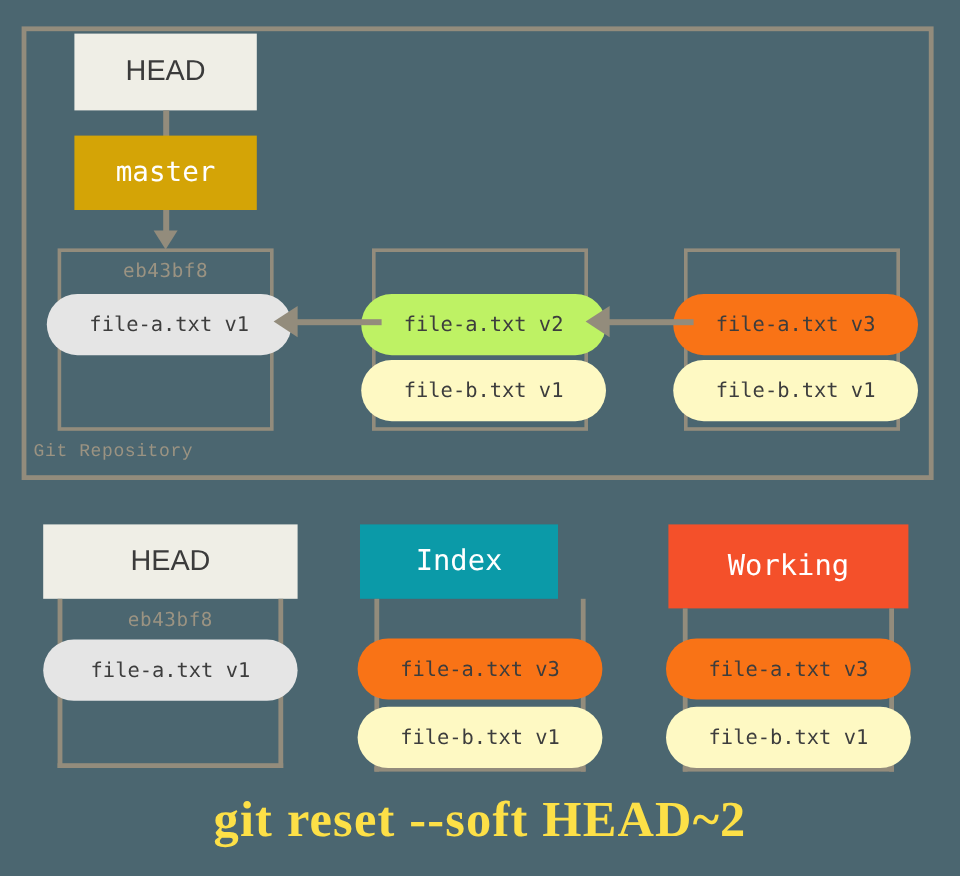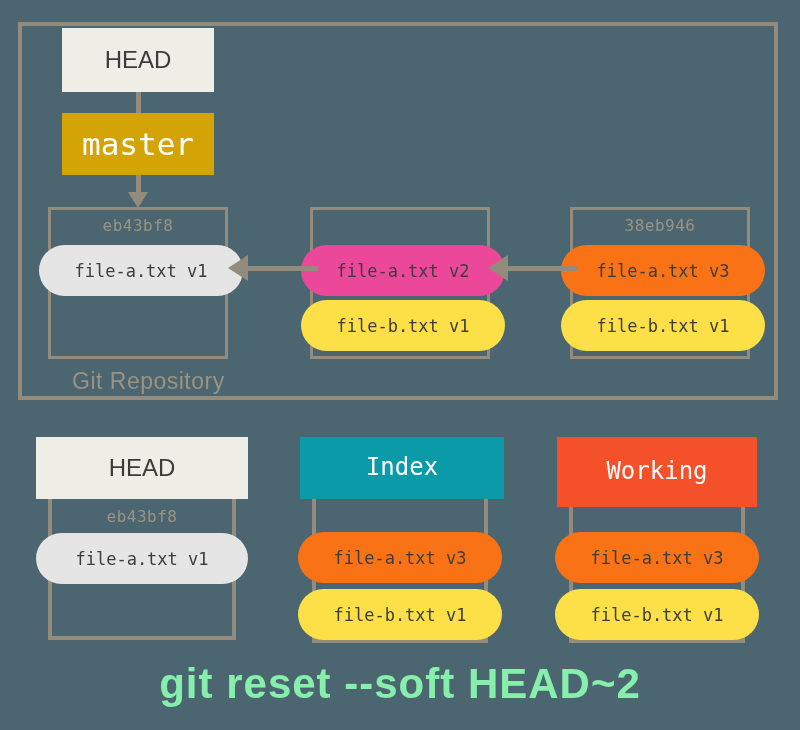--- a/index.html
+++ b/index.html
@@ -27,26 +27,25 @@
     top: 22px;
     width: 760px;
     height: 378px;
     border: 4px solid #938c7c;
     box-sizing: border-box;
   }
   #repo-label {
     position: absolute;
     left: 28px;
     top: 368px;
-    font-family: Liberation Sans, sans-serif;
-    font-size: 23px;
+    font-family: Liberation Mono, monospace;
+    font-size: 15px;
     color: #9b9382;
     letter-spacing: 0.5px;
     white-space: nowrap;
-    margin-left: 44px;
   }
 
   
   .ref-box {
     position: absolute;
     box-sizing: border-box;
     display: flex;
     align-items: center;
     justify-content: center;
     text-align: center;
@@ -62,21 +61,21 @@
     font-size: 24px;
   }
   #master-ref {
     left: 62px;
     top: 113px;
     width: 152px;
     height: 62px;
     background: #d4a406;
     color: #ffffff;
     font-family: "DejaVu Sans Mono", monospace;
-    font-size: 31px;
+    font-size: 23px;
   }
 
   
   #head-master-line {
     position: absolute;
     left: 136px;
     top: 92px;
     width: 5px;
     height: 22px;
     background: #938c7c;
@@ -137,23 +136,23 @@
     justify-content: center;
     font-family: "DejaVu Sans Mono", monospace;
     font-size: 17px;
     color: #3d3d3d;
     white-space: nowrap;
   }
   .file-pill.slot-1 { top: 35px; }
   .file-pill.slot-2 { top: 90px; }
 
   .pill-teal  { background: #e5e5e5; }
-  .pill-red   { background: #ec4899; }
+  .pill-red   { background: #bef264; }
   .pill-gold  { background: #f97316; }
-  .pill-cream { background: #fde047; }
+  .pill-cream { background: #fef9c3; }
 
   
   .link-arrow {
     position: absolute;
     top: 266px;
     height: 5px;
     background: #938c7c;
   }
   #link-2-1 { left: 246px; width: 72px; }
   #link-3-2 { left: 506px; width: 72px; }
@@ -232,21 +231,21 @@
     justify-content: center;
     font-family: "DejaVu Sans Mono", monospace;
     font-size: 17px;
     color: #3d3d3d;
     white-space: nowrap;
   }
 
   
   #col-index { left: 300px; width: 200px; }
   #col-index .column-header {
-    width: 204px;
+    width: 165px;
     height: 62px;
     background: #0b9aa8;
     color: #ffffff;
     font-family: "DejaVu Sans Mono", monospace;
     font-size: 24px;
   }
   #col-index .column-frame {
     left: 12px;
     top: 62px;
     width: 176px;
@@ -289,24 +288,24 @@
   #col-wd .col-file-pill.slot-1 { top: 95px; }
   #col-wd .col-file-pill.slot-2 { top: 152px; }
 
   
   #command-caption {
     position: absolute;
     left: 0;
     right: 0;
     top: 660px;
     text-align: center;
-    font-family: Liberation Sans, sans-serif;
+    font-family: Liberation Serif, serif;
     font-size: 42px;
     font-weight: bold;
-    color: #86efac;
+    color: #fde047;
     letter-spacing: 1px;
     white-space: nowrap;
   }
 </style>
 </head>
 <body>
 
 <div class="canvas">
 
   <div id="repo-frame"></div>
@@ -323,21 +322,20 @@
     <div class="commit-sha">eb43bf8</div>
     <div class="file-pill pill-teal slot-1">file-a.txt v1</div>
   </div>
 
   <div class="commit-box" id="commit-9e5e6a4">
     <div class="file-pill pill-red slot-1">file-a.txt v2</div>
     <div class="file-pill pill-cream slot-2">file-b.txt v1</div>
   </div>
 
   <div class="commit-box" id="commit-38eb946">
-    <div class="commit-sha">38eb946</div>
     <div class="file-pill pill-gold slot-1">file-a.txt v3</div>
     <div class="file-pill pill-cream slot-2">file-b.txt v1</div>
   </div>
 
   <div class="link-arrow" id="link-2-1"></div>
   <div class="link-head" id="link-head-1"></div>
   <div class="link-arrow" id="link-3-2"></div>
   <div class="link-head" id="link-head-2"></div>
 
   <div class="column" id="col-head">

